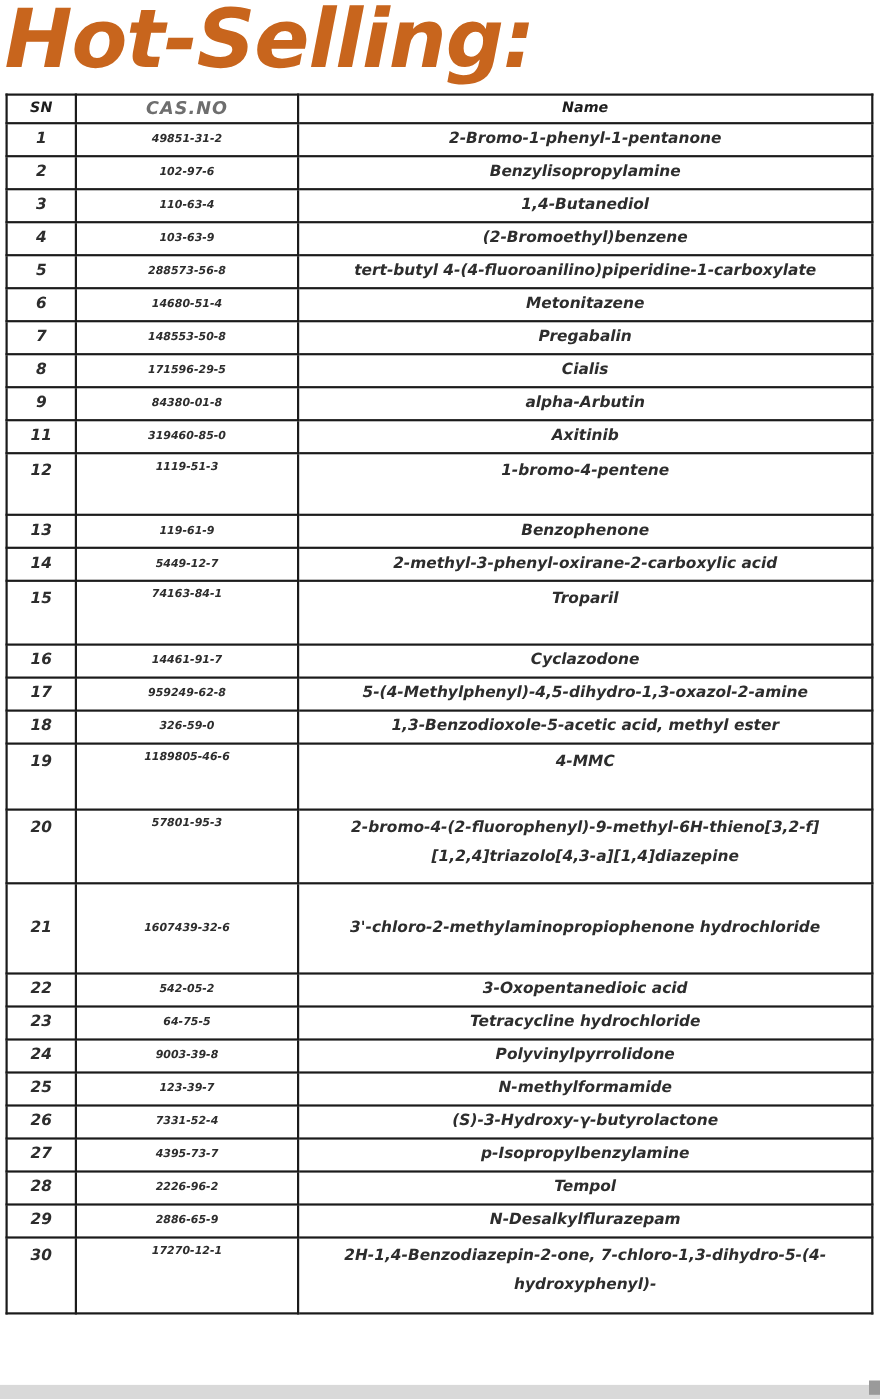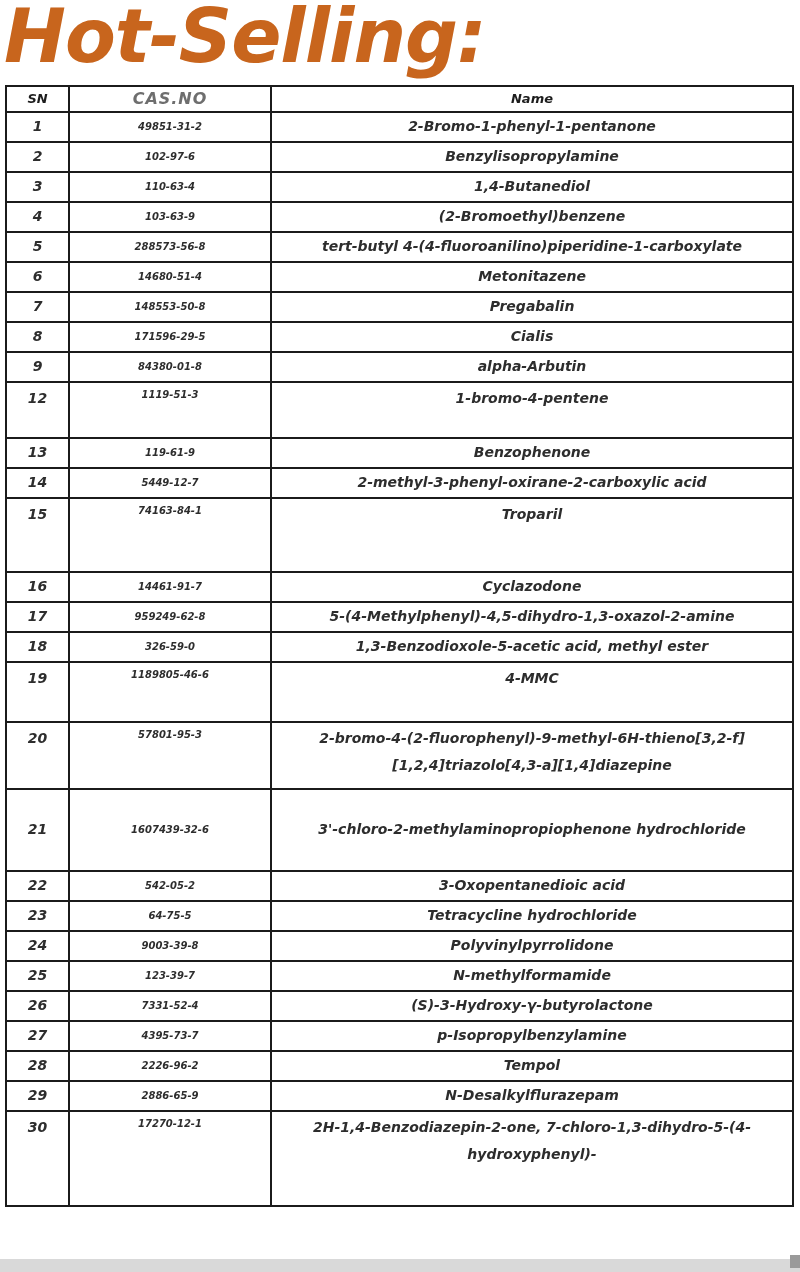--- a/index.html
+++ b/index.html
@@ -153,36 +153,41 @@
         <tr>
       <td class="sn-cell">8</td>
       <td class="cas-cell">171596-29-5</td>
       <td class="name-cell">Cialis</td>
     </tr>
         <tr>
       <td class="sn-cell">9</td>
       <td class="cas-cell">84380-01-8</td>
       <td class="name-cell">alpha-Arbutin</td>
     </tr>
+        <tr>
+      <td class="sn-cell">11</td>
+      <td class="cas-cell">319460-85-0</td>
+      <td class="name-cell">Axitinib</td>
+    </tr>
         <tr class="top" style="height: 56px;">
       <td class="sn-cell">12</td>
       <td class="cas-cell">1119-51-3</td>
       <td class="name-cell">1-bromo-4-pentene</td>
     </tr>
         <tr>
       <td class="sn-cell">13</td>
       <td class="cas-cell">119-61-9</td>
       <td class="name-cell">Benzophenone</td>
     </tr>
         <tr>
       <td class="sn-cell">14</td>
       <td class="cas-cell">5449-12-7</td>
       <td class="name-cell">2-methyl-3-phenyl-oxirane-2-carboxylic acid</td>
     </tr>
-        <tr class="top" style="height: 74px;">
+        <tr class="top" style="height: 58px;">
       <td class="sn-cell">15</td>
       <td class="cas-cell">74163-84-1</td>
       <td class="name-cell">Troparil</td>
     </tr>
         <tr>
       <td class="sn-cell">16</td>
       <td class="cas-cell">14461-91-7</td>
       <td class="name-cell">Cyclazodone</td>
     </tr>
         <tr>
@@ -243,21 +248,21 @@
         <tr>
       <td class="sn-cell">28</td>
       <td class="cas-cell">2226-96-2</td>
       <td class="name-cell">Tempol</td>
     </tr>
         <tr>
       <td class="sn-cell">29</td>
       <td class="cas-cell">2886-65-9</td>
       <td class="name-cell">N-Desalkylflurazepam</td>
     </tr>
-        <tr class="top" style="height: 95px;">
+        <tr class="top" style="height: 69px;">
       <td class="sn-cell">30</td>
       <td class="cas-cell">17270-12-1</td>
       <td class="name-cell">2H-1,4-Benzodiazepin-2-one,  7-chloro-1,3-dihydro-5-(4-hydroxyphenyl)-</td>
     </tr>
       </tbody>
   </table>
 
   <div class="bottom-strip"></div>
   <div class="scroll-nub"></div>
 

